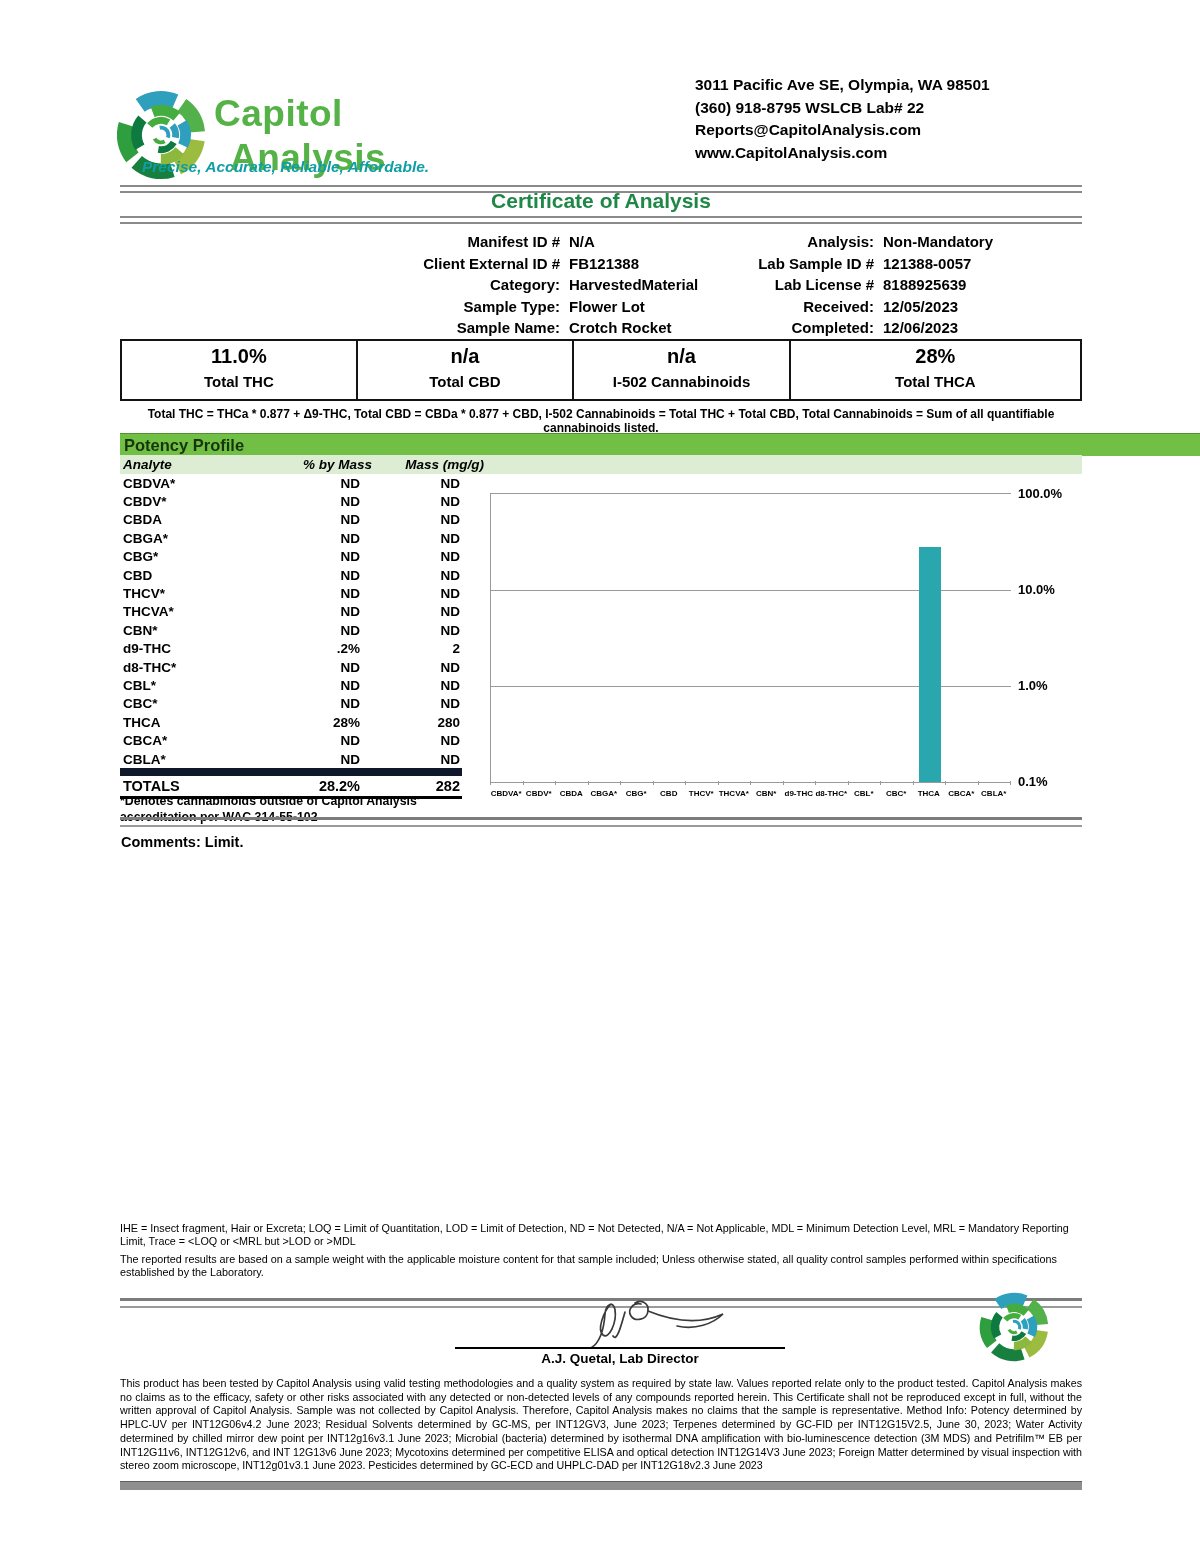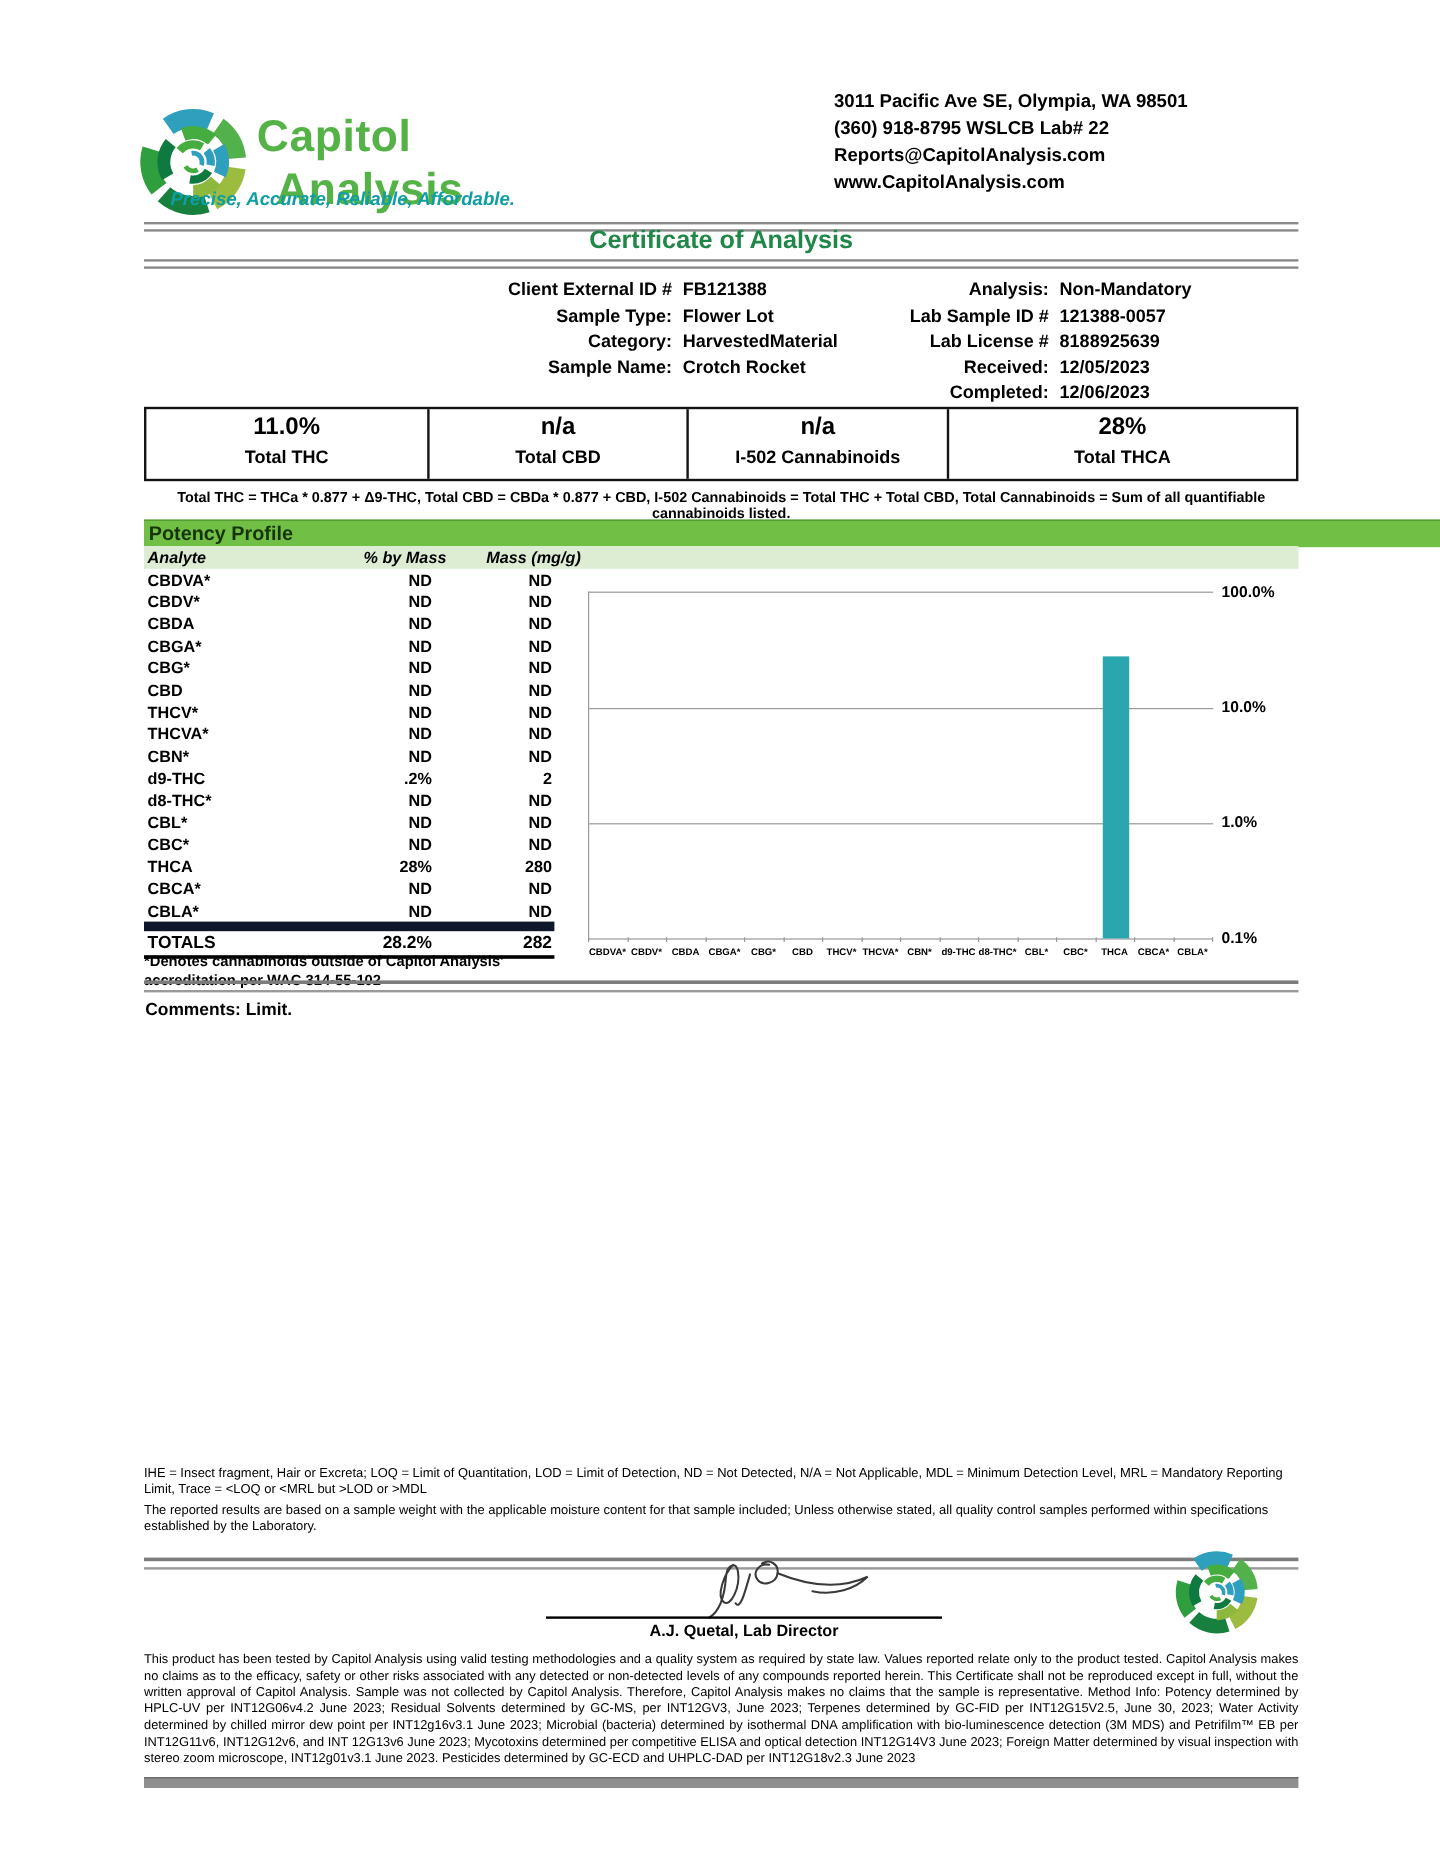--- a/index.html
+++ b/index.html
@@ -134,30 +134,34 @@
     <div>Reports@CapitolAnalysis.com</div>
     <div>www.CapitolAnalysis.com</div>
   </div>
 
   <div class="rule-double" style="top:185px;"></div>
   <div class="coa-title">Certificate of Analysis</div>
   <div class="rule-double" style="top:216px;"></div>
 
   <div class="info-col info-left">
       <div class="info-row">
+        <span class="info-label">Manifest ID #</span>
+        <span class="info-value">N/A</span>
+      </div>
+      <div class="info-row">
         <span class="info-label">Client External ID #</span>
         <span class="info-value">FB121388</span>
       </div>
       <div class="info-row">
+        <span class="info-label">Category:</span>
+        <span class="info-value">HarvestedMaterial</span>
+      </div>
+      <div class="info-row">
         <span class="info-label">Sample Type:</span>
         <span class="info-value">Flower Lot</span>
-      </div>
-      <div class="info-row">
-        <span class="info-label">Category:</span>
-        <span class="info-value">HarvestedMaterial</span>
       </div>
       <div class="info-row">
         <span class="info-label">Sample Name:</span>
         <span class="info-value">Crotch Rocket</span>
       </div>
     </div>
   <div class="info-col info-right">
       <div class="info-row">
         <span class="info-label">Analysis:</span>
         <span class="info-value">Non-Mandatory</span>

